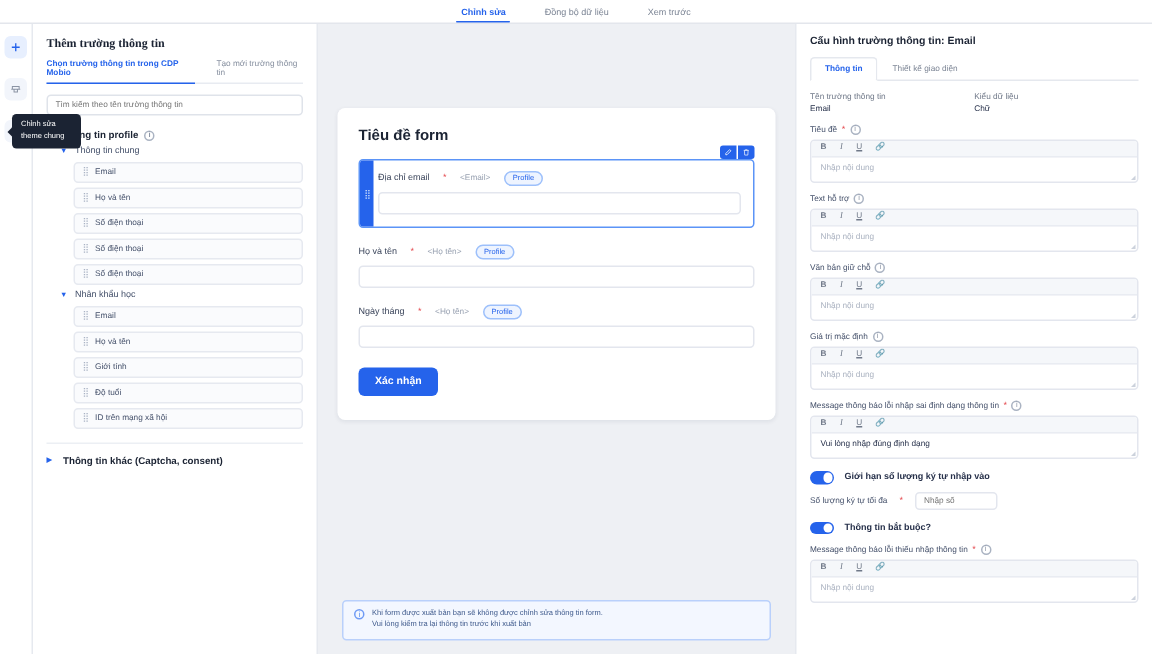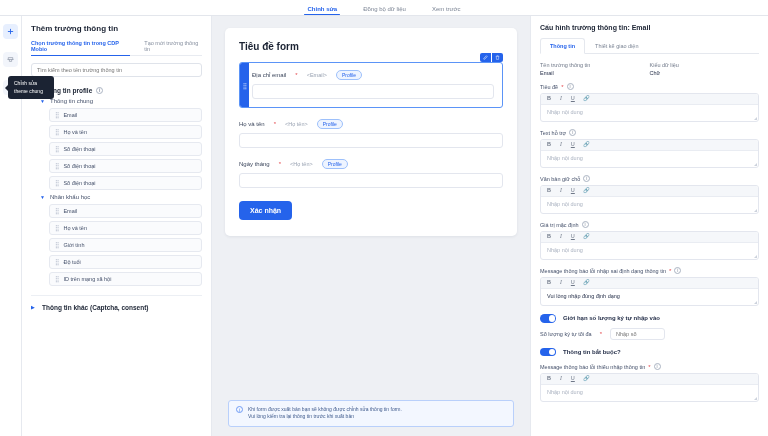--- a/index.html
+++ b/index.html
@@ -70,21 +70,21 @@
   }
   .rail-btn.active { background: #e7effe; }
   .rail-btn svg { width: 9px; height: 9px; }
 
   
   .left-panel {
     width: 190px; background: #fff; border-right: 1px solid #e6e9ef;
     display: flex; flex-direction: column; flex: 0 0 190px; min-height: 0;
   }
   .lp-head { padding: 8px 9px 0 9px; }
-  .lp-title { font-size: 8px; font-weight: bold; color: #1b2333; }
+  .lp-title { font-size: 8px; font-weight: bold; color: #1b2333; font-family: Liberation Serif, serif; }
   .lp-tabs { display: flex; gap: 14px; margin-top: 7px; border-bottom: 1px solid #e8ebf1; }
   .lp-tab { font-size: 5.5px; color: #858e9e; padding-bottom: 3px; cursor: pointer; position: relative; }
   .lp-tab.active { color: #2563eb; font-weight: bold; }
   .lp-tab.active::after {
     content: ""; position: absolute; left: 0; right: 0; bottom: -1px; height: 1.5px; background: #2563eb;
   }
   .lp-search {
     margin: 7px 9px 0 9px; height: 14px; border: 1px solid #dfe3ea; border-radius: 3px;
     display: flex; align-items: center; padding: 0 5px; background: #fff;
   }
@@ -109,21 +109,21 @@
     height: 14px; border: 1px solid #e6e9f0; border-radius: 3px; background: #fafbfd;
     display: flex; align-items: center; gap: 5px; padding: 0 5px; cursor: grab;
     font-size: 5.5px; color: #44506a;
   }
   .drag-dots { color: #aab3c4; font-size: 6px; letter-spacing: -1px; line-height: 1; }
   .lp-divider { height: 1px; background: #eceff4; margin: 9px 0 0 0; }
   .grp-other { display: flex; align-items: center; gap: 5px; margin-top: 8px; cursor: pointer; }
   .grp-other span.lbl { font-size: 6.5px; font-weight: bold; color: #1b2333; }
 
   
-  .canvas { flex: 1; background: #eef0f4; padding: 12px 13px; min-width: 0; overflow: hidden; position: relative; }
+  .canvas { flex: 1; background: #eef0f4; padding: 12px 13px; min-width: 0; overflow: hidden; position: relative; margin-top: 44px; }
   .form-card { background: #fff; border-radius: 5px; padding: 13px 14px 16px 14px; box-shadow: 0 1px 3px rgba(20,30,60,.07); }
   .form-heading { font-size: 10px; font-weight: bold; color: #1b2333; margin-bottom: 10px; }
   .fld { position: relative; margin-bottom: 11px; }
   .fld-label-row { display: flex; align-items: center; gap: 9px; margin-bottom: 4px; }
   .fld-label { font-size: 6px; color: #3c465c; }
   .req { color: #e4484d; font-size: 6px; }
   .fld-token { font-size: 5.5px; color: #98a1b1; }
   .tag-profile {
     font-size: 5px; color: #2563eb; border: 1px solid #9dc0fb; background: #eef4ff;
     border-radius: 8px; padding: 1.5px 5px; line-height: 1;

